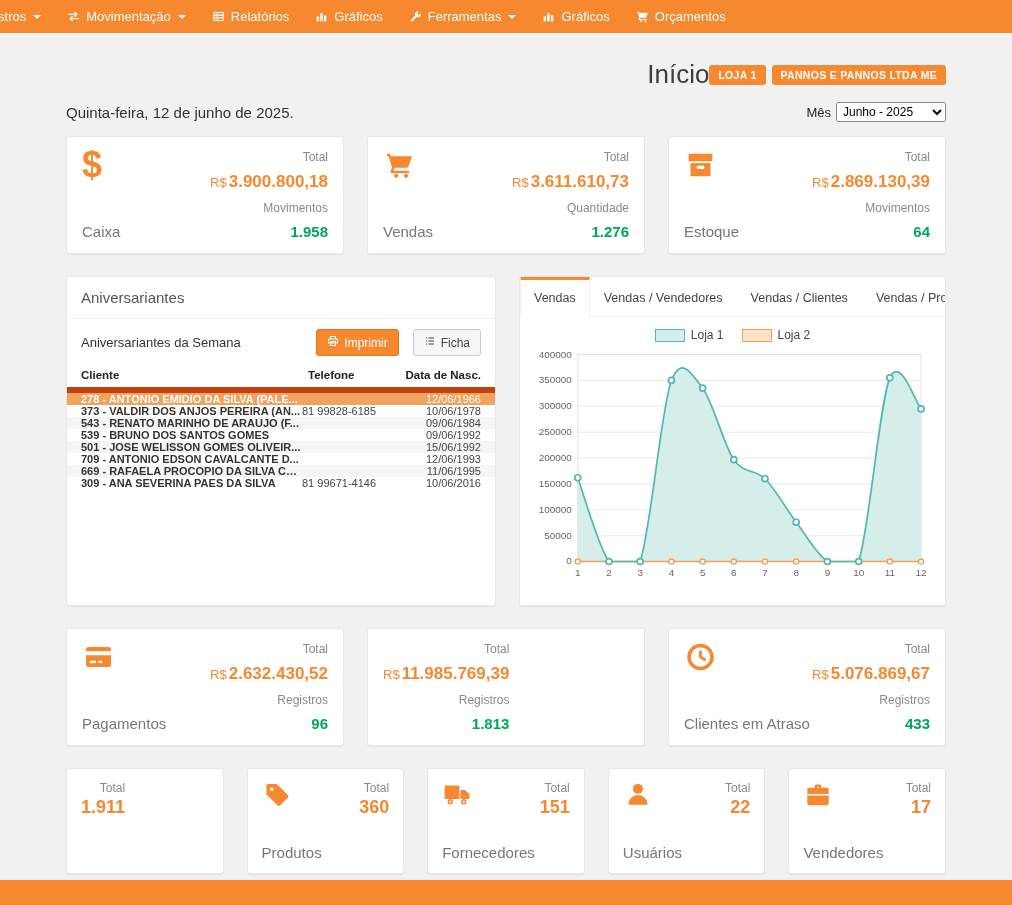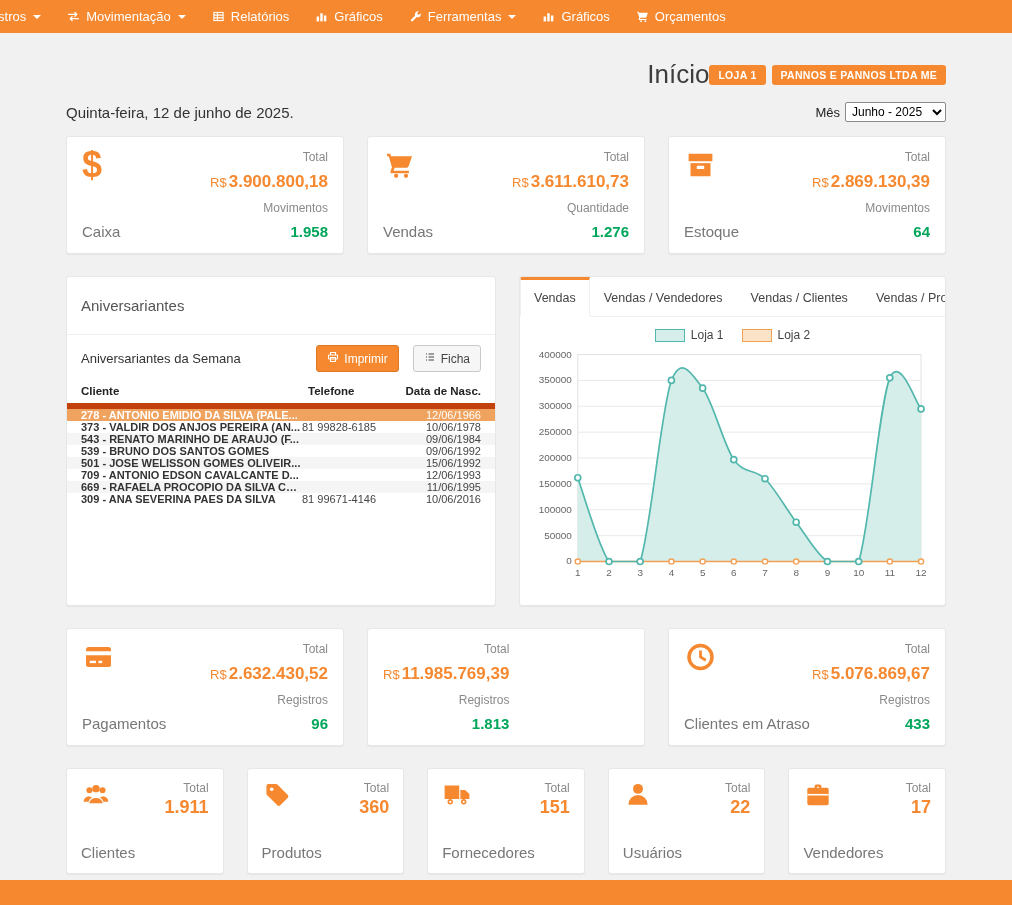--- a/index.html
+++ b/index.html
@@ -14,21 +14,21 @@
 .caret{width:0;height:0;border-left:4px solid transparent;border-right:4px solid transparent;border-top:4px solid #fff;margin-left:1px}
 
 .content{flex:1;padding:14px 66px 0;overflow:hidden}
 .title-row{display:flex;justify-content:flex-end;align-items:center;margin-top:12px}
 h1{font-size:26px;font-weight:500;color:#3d3d3d}
 .badges{display:flex;gap:6px}
 .badge{background:#f6882f;color:#fff;font-size:10.5px;font-weight:bold;padding:4px 9px;border-radius:3px;letter-spacing:.3px}
 .date-row{display:flex;justify-content:space-between;align-items:center;margin-top:12px}
 .date-text{font-size:15px;color:#333}
 .month{font-size:13px;color:#222;display:flex;align-items:center;gap:5px}
-.month select{font-size:12px;padding:1px 2px;border:1px solid #8a8a8a;background:#fff;width:101px;border-radius:2px}
+.month select{font-size:12px;padding:1px 2px;border:1px solid #8a8a8a;background:#fff;width:110px;border-radius:2px}
 
 .grid3{display:grid;grid-template-columns:repeat(3,1fr);gap:23px;margin-top:14px}
 .grid3.mt{margin-top:22px}
 .grid5{display:grid;grid-template-columns:repeat(5,1fr);gap:23px;margin-top:22px}
 .card{background:#fff;border:1px solid #e7e7e7;border-radius:3px;box-shadow:0 1px 1px rgba(0,0,0,.05)}
 .stat-card{height:118px;padding:13px 15px;display:flex;justify-content:space-between}
 .stat-left{display:flex;flex-direction:column;justify-content:space-between;color:#f6882f}
 .stat-left svg{width:33px;height:30px;display:block}
 .big-dollar{font-size:36px;font-weight:bold;line-height:30px}
 .stat-label{font-size:15px;color:#777}
@@ -38,21 +38,21 @@
 .val-orange .cur{font-size:13px;font-weight:normal;margin-right:2px}
 .val-green{font-size:15px;font-weight:bold;color:#00a65a}
 .mini-card{height:106px;padding:12px 14px;display:flex;justify-content:space-between}
 .mini-left{display:flex;flex-direction:column;justify-content:space-between;color:#f6882f}
 .mini-left svg{width:30px;height:27px;display:block}
 .mini-right{text-align:right;display:flex;flex-direction:column;gap:2px}
 .mini-right .val-orange{font-size:18px}
 
 .middle{display:flex;gap:23px;margin-top:22px;height:330px}
 .bday-panel{width:430px;flex-shrink:0;display:flex;flex-direction:column;overflow:hidden}
-.panel-title{padding:20px 14px;font-size:15px;color:#555;border-bottom:1px solid #f0f0f0}
+.panel-title{padding:12px 14px;font-size:15px;color:#555;border-bottom:1px solid #f0f0f0}
 .bday-sub{display:flex;justify-content:space-between;align-items:center;padding:10px 14px 9px}
 .bday-sub-label{font-size:13px;color:#333}
 .btn-group{display:flex;gap:14px}
 .btn{display:inline-flex;align-items:center;gap:5px;font-size:12px;padding:5px 10px;border-radius:3px;cursor:pointer;border:1px solid;line-height:1.2}
 .btn svg{width:12px;height:12px}
 .btn-orange{background:#f6882f;border-color:#dd7720;color:#fff}
 .btn-light{background:#f6f6f6;border-color:#c9c9c9;color:#444}
 .bday-table{width:100%;border-collapse:collapse;font-size:11px;table-layout:fixed}
 .bday-table th{font-size:11.5px;font-weight:bold;color:#222;text-align:left;padding:4px 6px 6px;border-bottom:6px solid #c2410c}
 .bday-table th.c1{width:235px;padding-left:14px}
@@ -415,31 +415,20 @@
         <span class="muted">Total</span>
         <span class="val-orange"><span class="cur">R$</span><span>5.076.869,67</span></span>
         <span class="muted">Registros</span>
         <span class="val-green">433</span>
       </div>
     </div>
   </div>
 
   <div class="grid5">
     <div class="card mini-card">
-      <div class="mini-left">
-        <span>
-            <svg viewBox="0 0 24 24" fill="currentColor">
-              <circle cx="6.2" cy="8.2" r="2.7"></circle>
-              <circle cx="17.8" cy="8.2" r="2.7"></circle>
-              <circle cx="12" cy="6.8" r="3.3"></circle>
-              <path d="M1 18.5c0-2.9 2.1-4.8 4.8-4.8 1 0 1.9.3 2.6.8a7.3 7.3 0 0 0-3 4H1zM23 18.5c0-2.9-2.1-4.8-4.8-4.8-1 0-1.9.3-2.6.8a7.3 7.3 0 0 1 3 4H23zM5.9 19.8a6.3 6.3 0 0 1 12.2 0z"></path>
-            </svg>
-          </span>
-        <span class="stat-label">Clientes</span>
-      </div>
       <div class="mini-right">
         <span class="muted">Total</span>
         <span class="val-orange">1.911</span>
       </div>
     </div>
     <div class="card mini-card">
       <div class="mini-left">
         <span>
             <svg viewBox="0 0 24 24" fill="currentColor">
               <path d="M21.6 12.4 12.4 3.2a1.8 1.8 0 0 0-1.3-.6H4.4a1.8 1.8 0 0 0-1.8 1.8v6.7c0 .5.2.9.5 1.3l9.2 9.2a1.8 1.8 0 0 0 2.6 0l6.7-6.7a1.8 1.8 0 0 0 0-2.5z"></path>

